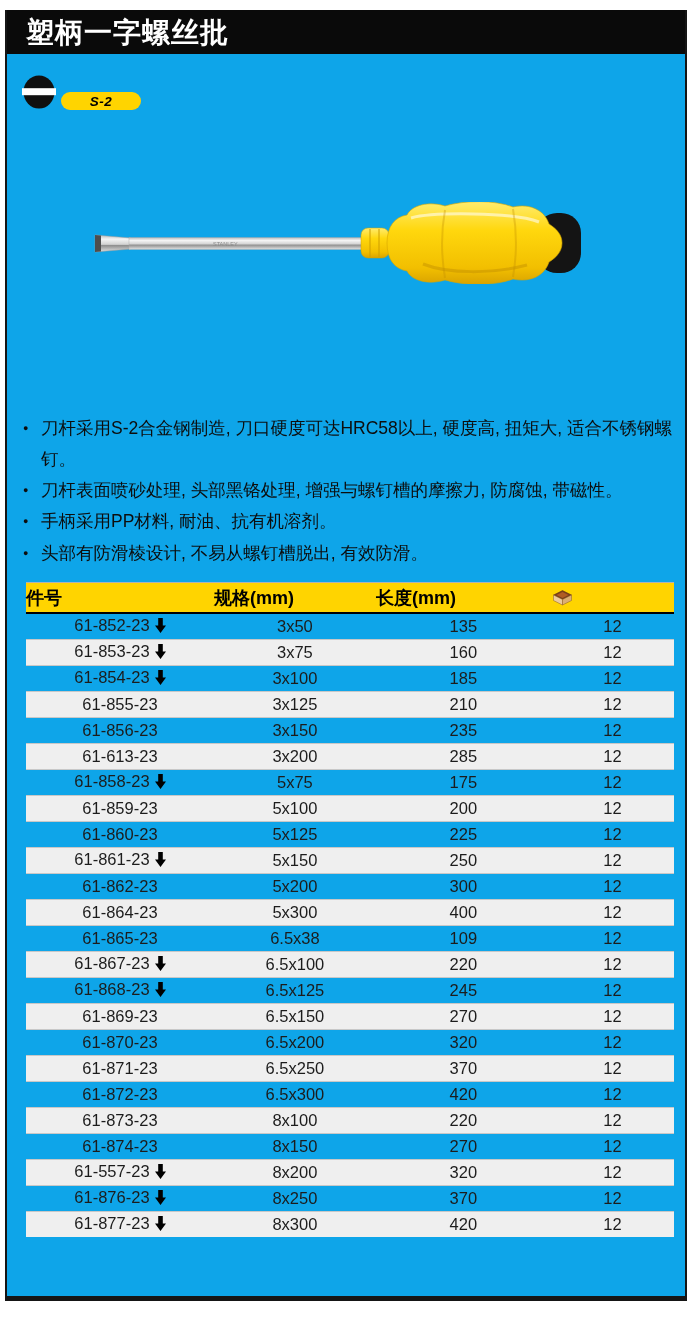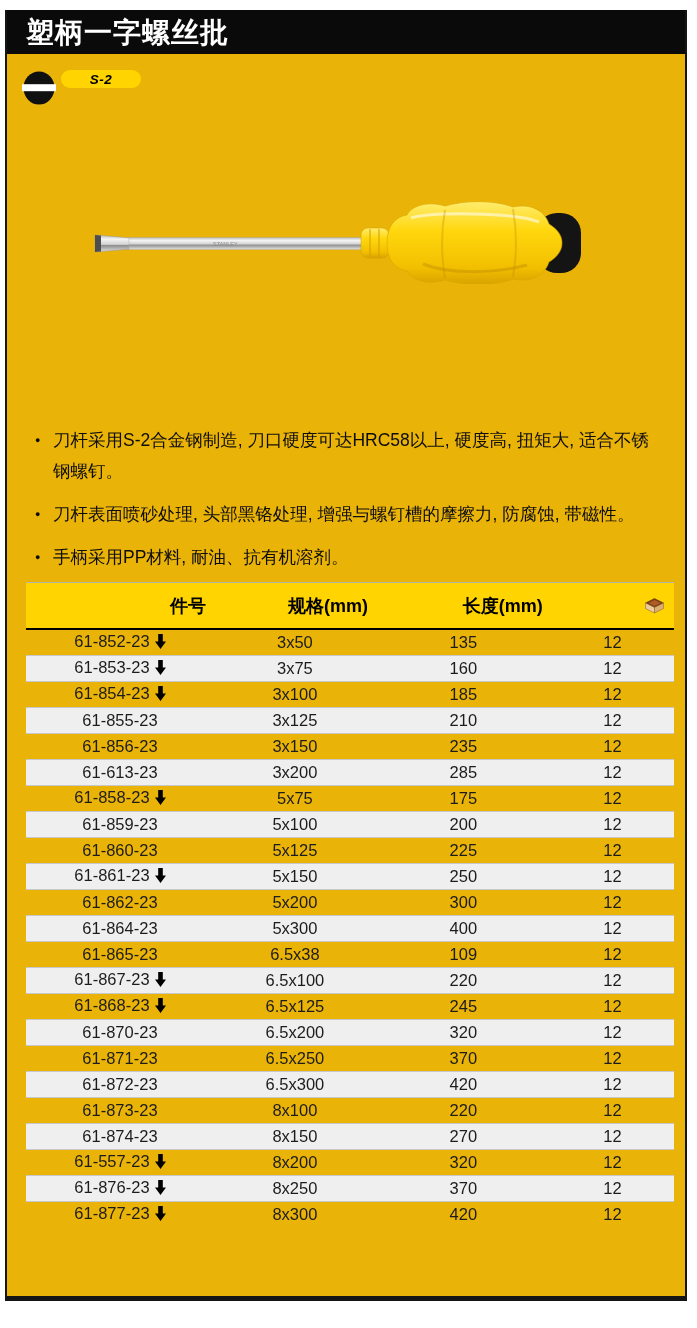--- a/index.html
+++ b/index.html
@@ -2,45 +2,45 @@
 <html style="--accent: #FFD400;"><head>
 <meta charset="utf-8">
 <style>
   html,body{margin:0;padding:0;}
   body{
     width:697px;height:1328px;background:#ffffff;position:relative;
     font-family:"Liberation Sans","DejaVu Sans",sans-serif;color:#111;
     -webkit-font-smoothing:antialiased;
   }
   .page-frame{
-    position:absolute;left:5px;top:10px;width:678px;height:1286px;background:#eab308;
+    position:absolute;left:5px;top:10px;width:678px;height:1286px;background:#0ea5e9;
     border-left:2px solid #151515;border-right:2px solid #151515;border-bottom:5px solid #151515;
   }
   .title-bar{
     position:absolute;left:0;top:0;right:0;height:44px;background:#0a0a0a;
     color:#fff;font-size:28px;font-weight:bold;line-height:45px;padding-left:19px;
     letter-spacing:1px;box-sizing:border-box;
   }
-  .brand-row{position:absolute;left:15px;top:60px;display:flex;align-items:flex-start;height:40px;}
+  .brand-row{position:absolute;left:15px;top:60px;display:flex;align-items:flex-end;height:40px;}
   .slot-icon{display:block;}
   .badge{
     margin-left:5px;width:80px;height:18px;border-radius:9px;background:var(--accent,#FFD400);
     display:flex;align-items:center;justify-content:center;
     font-style:italic;font-weight:bold;font-size:13.5px;color:#000;letter-spacing:.5px;
   }
   .product{position:absolute;left:86px;top:192px;}
   .features{position:absolute;left:16px;top:403px;right:10px;font-size:17.5px;line-height:1.78;color:#0d0d0d;}
-  .feature{margin:12px;padding-left:18px;position:relative;}
+  .feature{margin:0;padding-left:18px;position:relative;}
   .feature::before{content:"●";position:absolute;left:0;top:7px;font-size:9px;}
   .spec-table-wrap{position:absolute;left:19px;top:572px;width:648px;}
   table.spec{border-collapse:collapse;width:100%;table-layout:fixed;}
   col.c1{width:29%;}col.c2{width:25%;}col.c3{width:27%;}col.c4{width:19%;}
   thead th{
     background:var(--accent,#FFD400);height:29px;font-size:18px;font-weight:bold;color:#000;
-    border-top:1px solid #b3b3b3;border-bottom:2.5px solid #000;text-align:right;padding:8px;
+    border-top:1px solid #b3b3b3;border-bottom:2.5px solid #000;text-align:left;padding:0;
   }
   tbody td{
     height:25px;font-size:16.5px;color:#1c1c1c;text-align:center;padding:0;
     white-space:nowrap;overflow:hidden;
   }
   tbody tr+tr td{border-top:1px solid #c8c8c8;}
   tbody tr:nth-child(even){background:#efefef;}
   .dn-arrow{display:inline-block;vertical-align:-2px;margin-left:5px;}
   .part-text{display:inline-block;}
 </style>
@@ -253,20 +253,26 @@
 
   <tr class="t-row">
     <td class="c-part"><span class="part-text">61-868-23</span><span class="dn-arrow"><svg width="11" height="15" viewBox="0 0 11 15">
                   <path d="M3.2 0 H7.8 V7.5 H11 L5.5 15 L0 7.5 H3.2 Z" fill="#000"></path>
                 </svg></span></td>
     <td class="c-spec">6.5x125</td>
     <td class="c-len">245</td>
     <td class="c-qty">12</td>
   </tr>
 
+  <tr class="t-row">
+    <td class="c-part"><span class="part-text">61-869-23</span></td>
+    <td class="c-spec">6.5x150</td>
+    <td class="c-len">270</td>
+    <td class="c-qty">12</td>
+  </tr>
 
   <tr class="t-row">
     <td class="c-part"><span class="part-text">61-870-23</span></td>
     <td class="c-spec">6.5x200</td>
     <td class="c-len">320</td>
     <td class="c-qty">12</td>
   </tr>
 
   <tr class="t-row">
     <td class="c-part"><span class="part-text">61-871-23</span></td>

